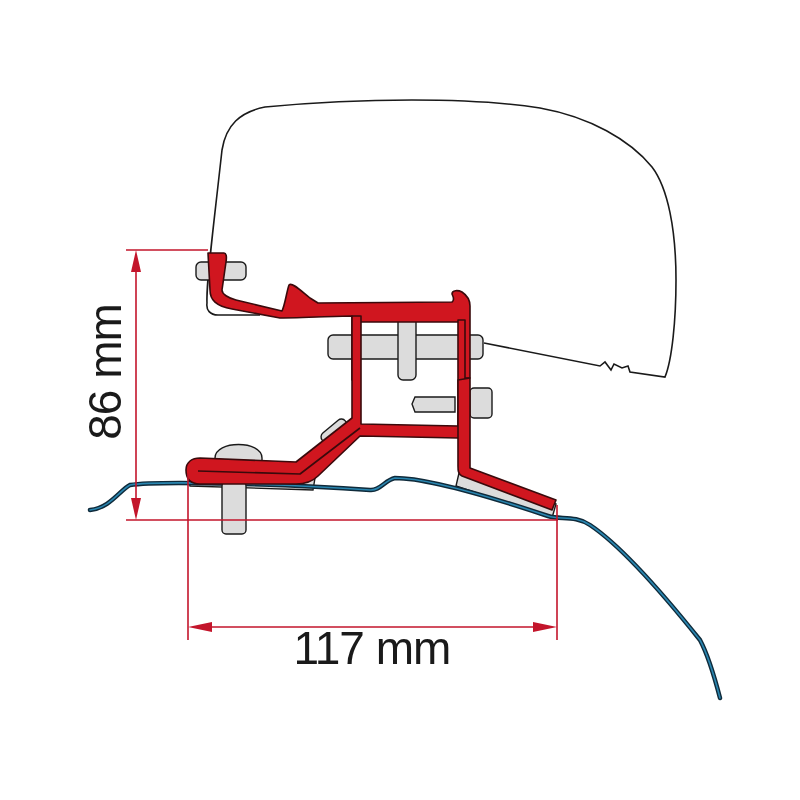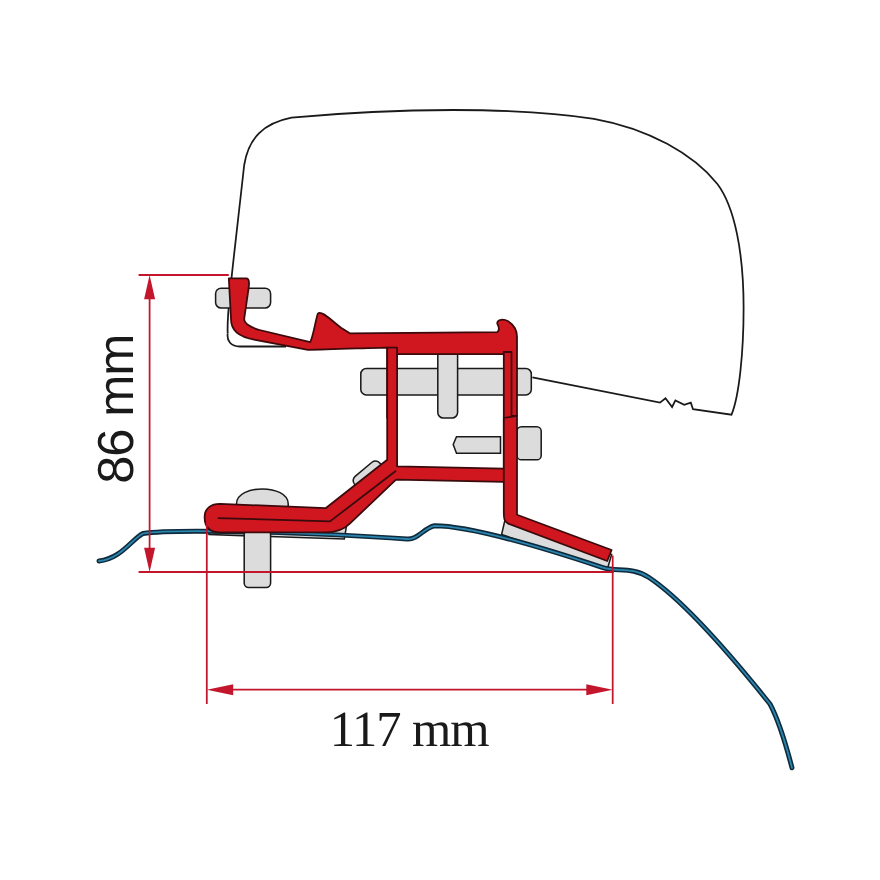--- a/index.html
+++ b/index.html
@@ -12,23 +12,22 @@
       font-size: 46px;
       letter-spacing: -1px;
       white-space: nowrap;
       line-height: 1;
     }
     #label-height {
       left: 105px; top: 372px;
       transform: translate(-50%, -50%) rotate(-90deg);
     }
     #label-width {
-      left: 372px; top: 663px;
+      left: 372px; top: 648px;
       transform: translate(-50%, -50%);
-      font-family: Liberation Serif, serif;
     }
   </style>
 </head>
 <body>
 
 <svg id="diagram" viewBox="0 0 800 800" xmlns="http://www.w3.org/2000/svg">
 
   <g fill="none" stroke="#1a1a1a" stroke-width="1.6">
     <path d="M207,303 C206,285 212,240 222,150 C226,125 240,112 265,107 C360,98 470,97 540,108 C590,117 630,140 652,167 C668,188 676,230 676,280 C676,320 672,360 665,377
              L630,372 L628,366 L622,368 L614,364 L611,370 L605,362 L600,366 L484,343"></path>

